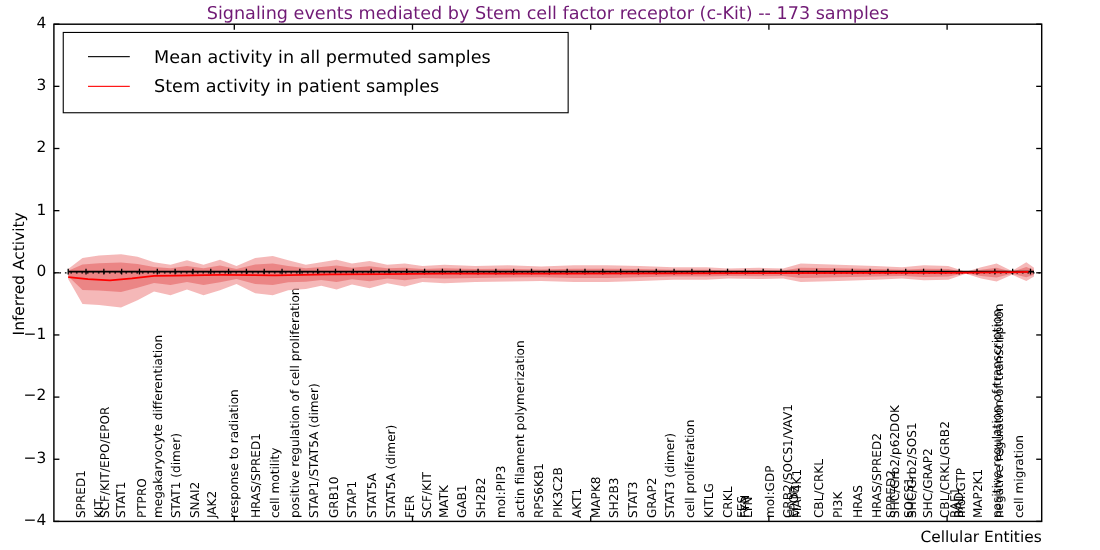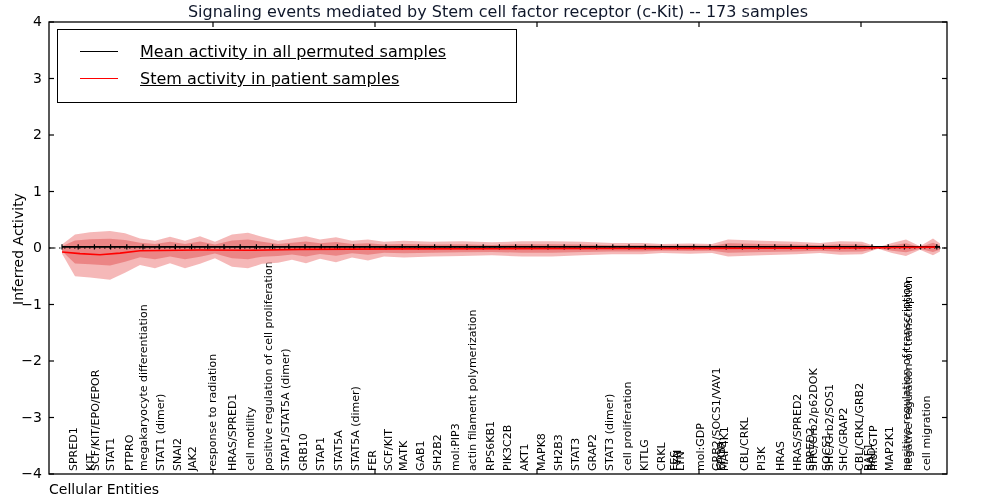--- a/index.html
+++ b/index.html
@@ -2,43 +2,42 @@
 <html><head>
 <meta charset="utf-8">
 <style>
   html,body{margin:0;padding:0;background:#ffffff;}
   #figure{
     position:relative;width:1000px;height:500px;background:#ffffff;
     font-family:"DejaVu Sans","Liberation Sans",sans-serif;overflow:hidden;
   }
   .title{
     position:absolute;top:2px;left:49px;width:898px;text-align:center;
-    font-size:16px;color:#0f172a;
+    font-size:16px;color:#701a75;
   }
   .ylabel{
     position:absolute;left:-62px;top:241px;width:160px;text-align:center;
     font-size:14px;color:#000;transform:rotate(-90deg);
   }
   .xlabel{
-    position:absolute;top:481px;left:49px;width:898px;text-align:left;
+    position:absolute;top:481px;left:49px;width:898px;text-align:right;
     font-size:14px;color:#000;
   }
   .ytick{
     position:absolute;width:38px;text-align:right;font-size:14px;color:#000;
     transform:translateY(-9px);left:4px;
   }
   .entity{
     position:absolute;font-size:11px;color:#000;white-space:nowrap;
     transform:rotate(-90deg);transform-origin:0 0;line-height:13px;
   }
   .legend{
     position:absolute;left:57px;top:29px;width:460px;background:#fff;
     border:1.7px solid #000;box-sizing:border-box;padding:8px 10px 10px 10px;
     z-index:30;
-    text-decoration:underline;
   }
   .legend-row{display:flex;align-items:center;height:27px;}
   .legend-line{width:38px;height:0;border-top:1.6px solid #000;margin:0 22px 0 12px;flex:none;}
   .legend-label{font-size:16px;color:#000;}
   svg{position:absolute;left:0;top:0;pointer-events:none;z-index:10;}
   .labels-layer{position:absolute;left:0;top:0;width:1000px;height:500px;z-index:5;}
 </style>
 </head>
 <body>
 

